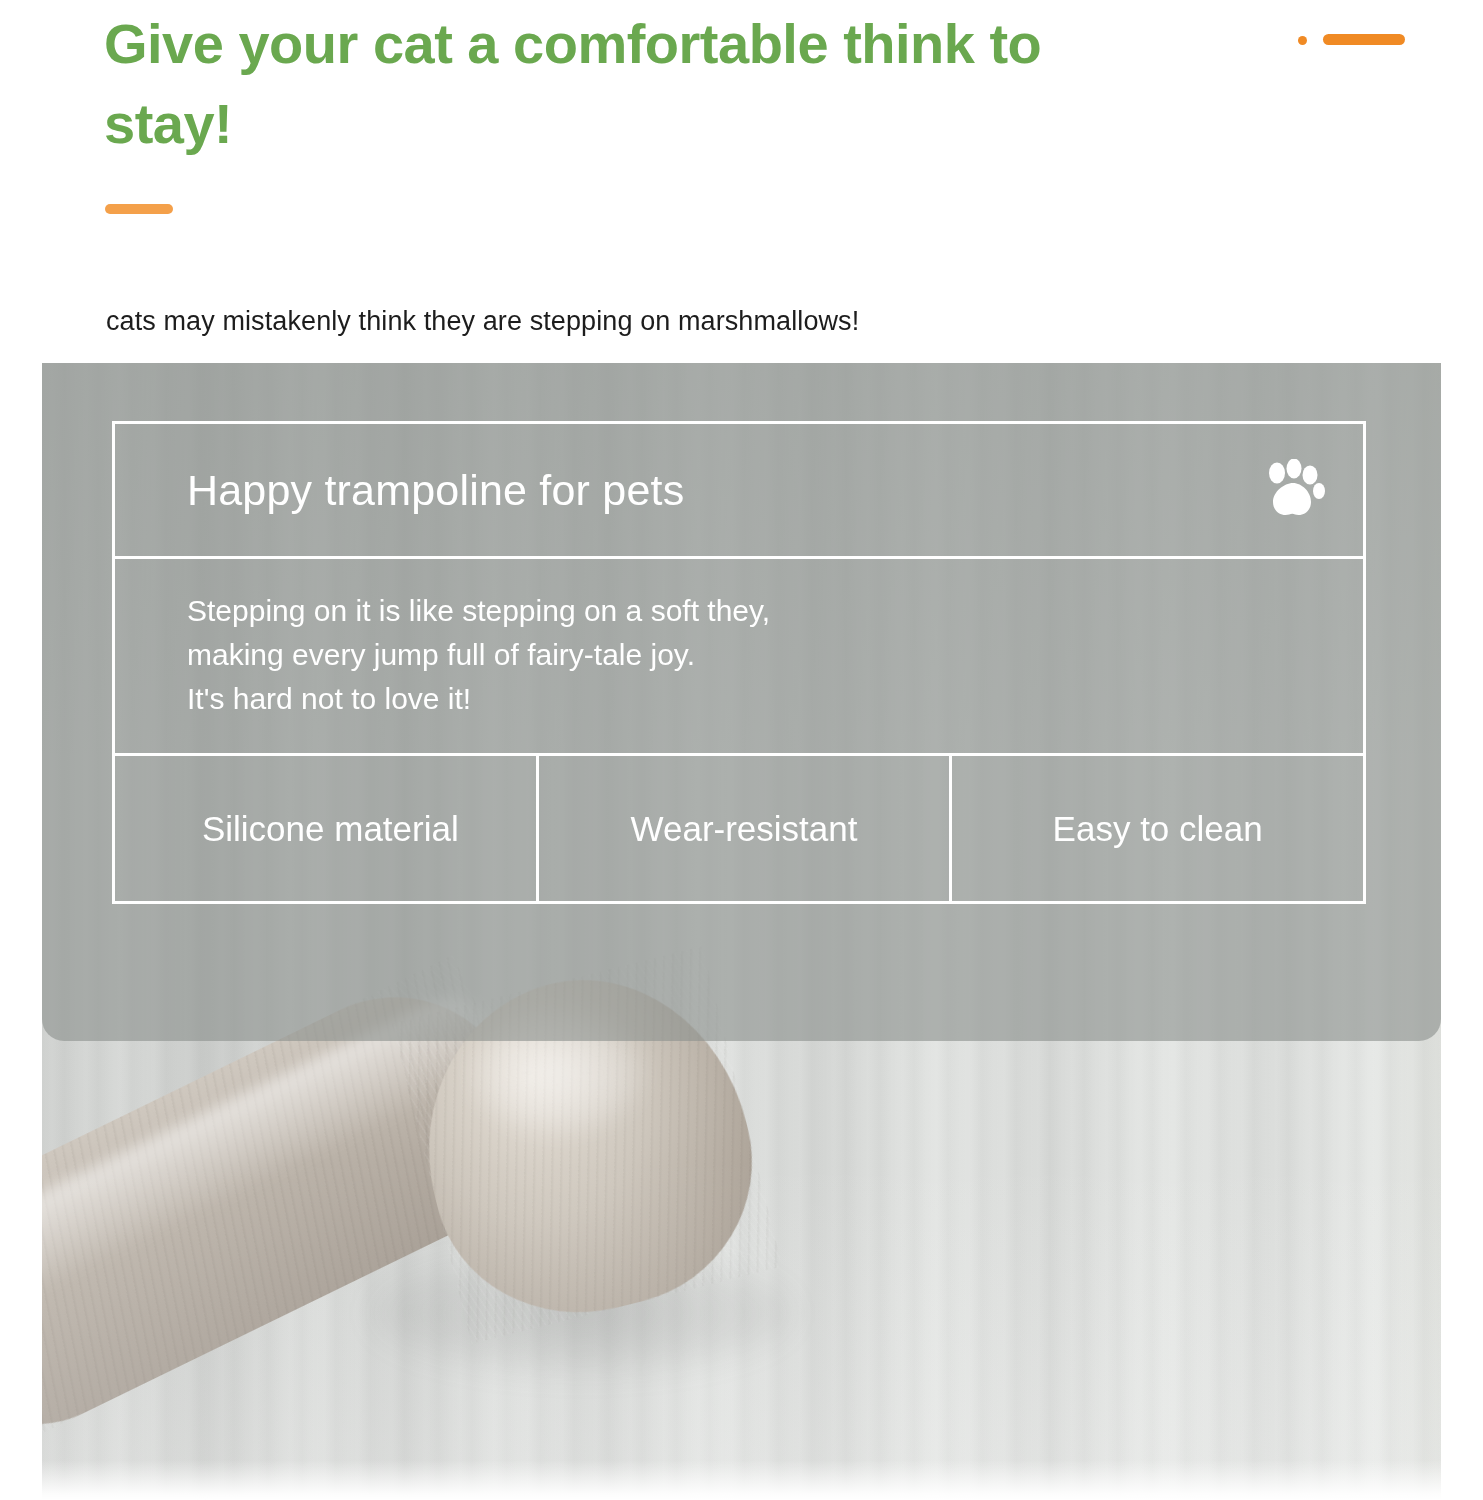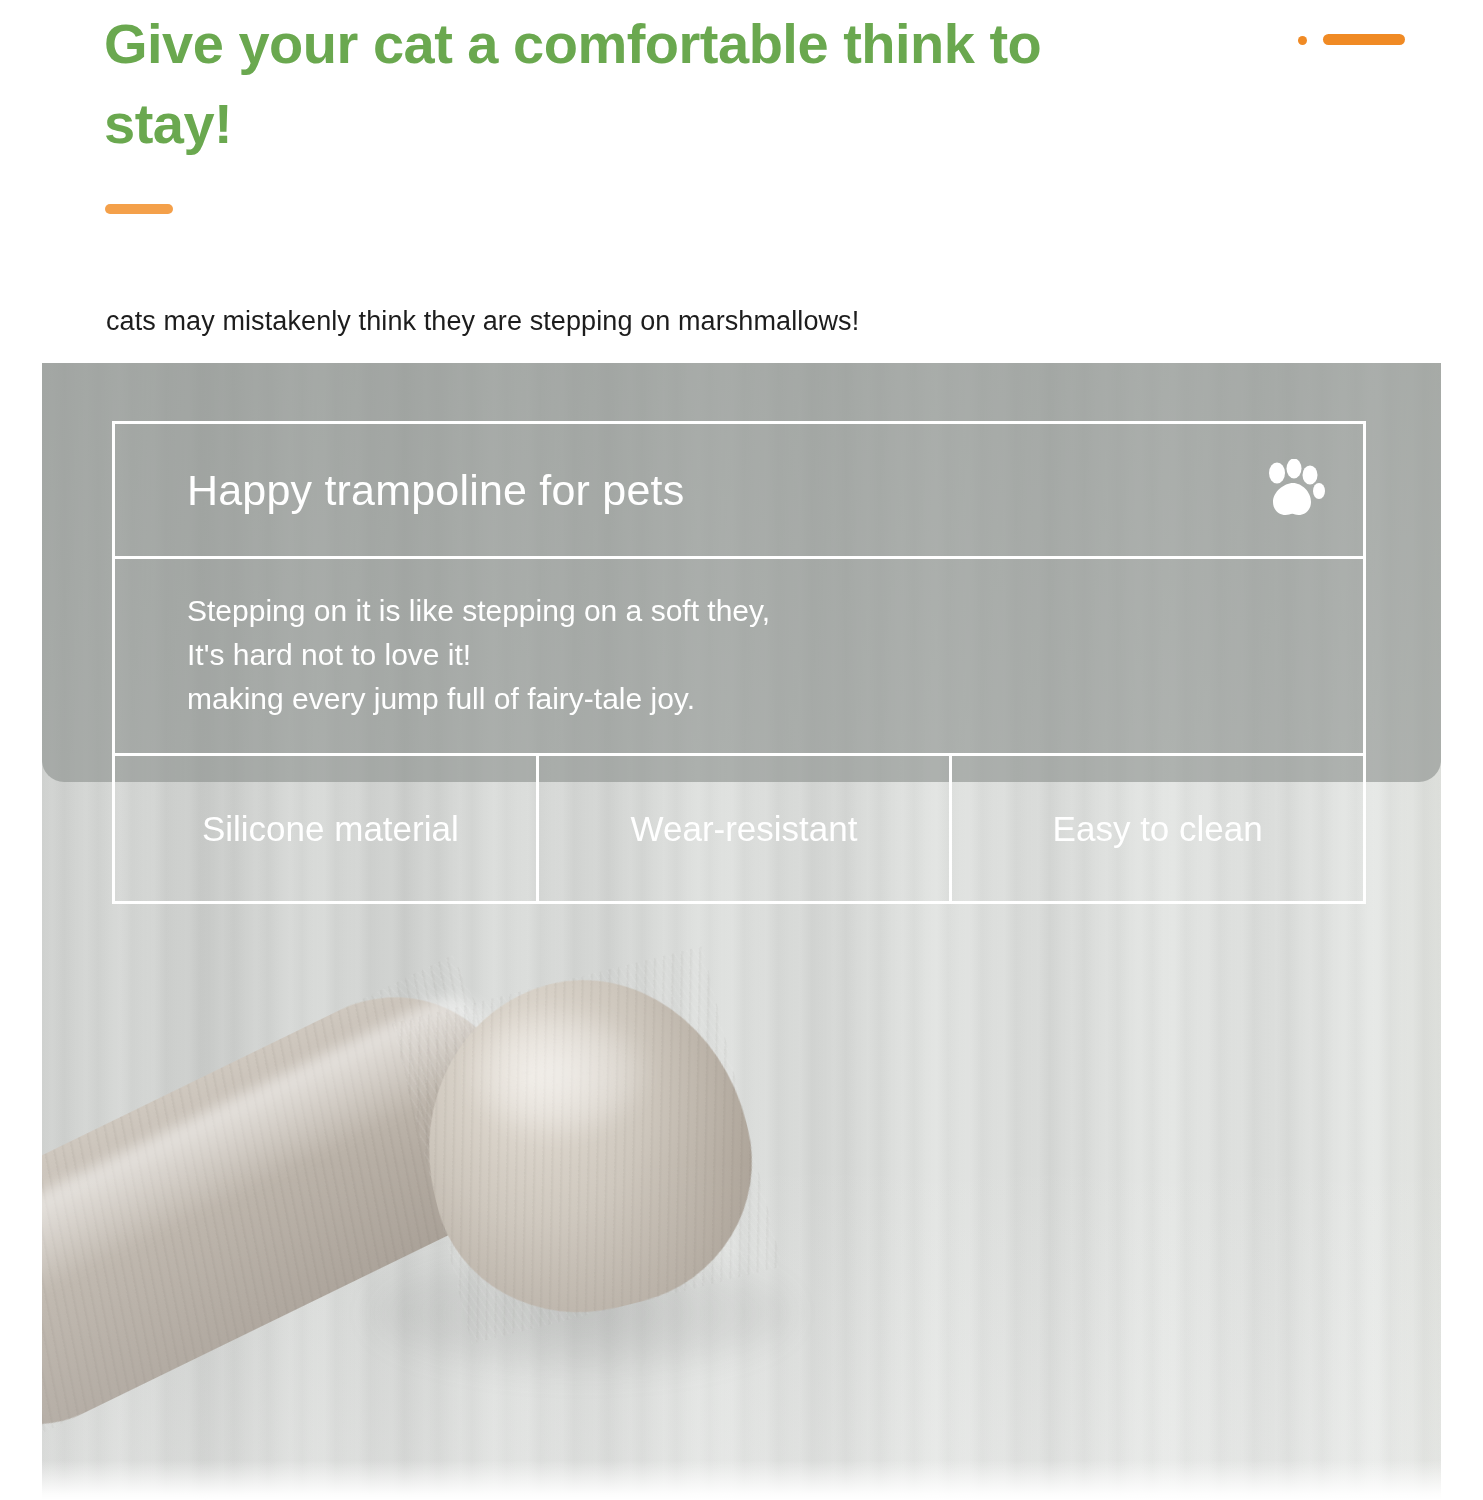--- a/index.html
+++ b/index.html
@@ -185,21 +185,21 @@
     border-radius: 50%;
     filter: blur(14px);
   }
 
   
   .overlay-card {
     position: absolute;
     left: 42px;
     top: 363px;
     width: 1399px;
-    height: 419px;
+    height: 678px;
     background: rgba(141,145,142,0.62);
     border-bottom-left-radius: 22px;
     border-bottom-right-radius: 22px;
   }
   .info-box {
     position: absolute;
     left: 70px;
     top: 58px;
     width: 1254px;
     border: 3px solid #ffffff;
@@ -291,22 +291,22 @@
           <ellipse cx="33" cy="9.5" rx="7.5" ry="10" fill="#ffffff"></ellipse>
           <ellipse cx="49" cy="16" rx="7.5" ry="9.5" fill="#ffffff"></ellipse>
           <ellipse cx="58" cy="32" rx="6" ry="8" fill="#ffffff"></ellipse>
           <path d="M32 24c9 0 18 9 18 19 0 8-6 13-12.5 13-2.8 0-4.2-1.3-6.2-1.3S27.3 56 24.5 56C18 56 12 51 12 43c0-10 11-19 20-19z" fill="#ffffff"></path>
         </svg>
       </div>
     </div>
 
     <div class="info-desc">
       <p>Stepping on it is like stepping on a soft they,</p>
+      <p>making every jump full of fairy-tale joy.</p>
       <p>It's hard not to love it!</p>
-      <p>making every jump full of fairy-tale joy.</p>
     </div>
 
     <div class="feature-row">
       <div class="feature-cell">Silicone material</div>
       <div class="feature-cell">Wear-resistant</div>
       <div class="feature-cell">Easy to clean</div>
     </div>
 
   </div>
 </div>

